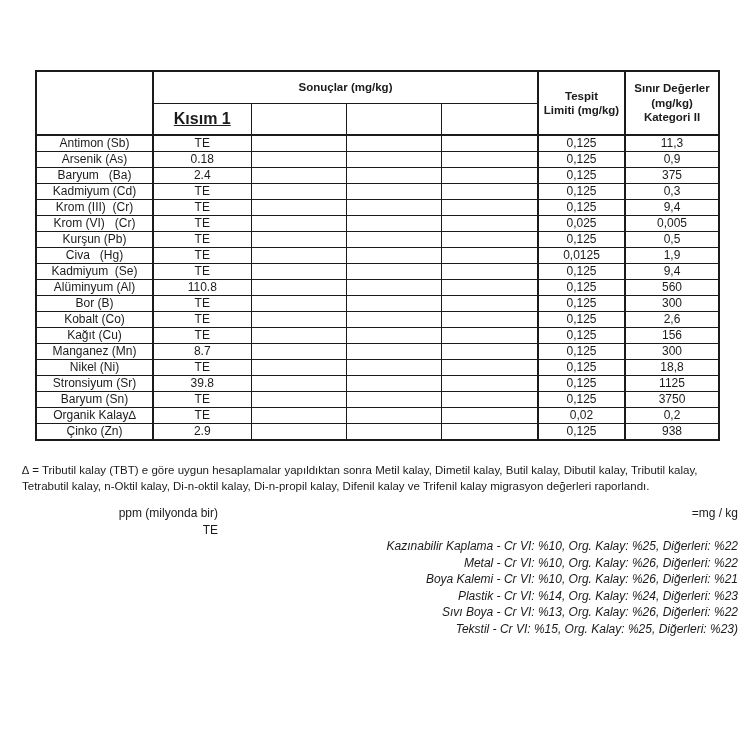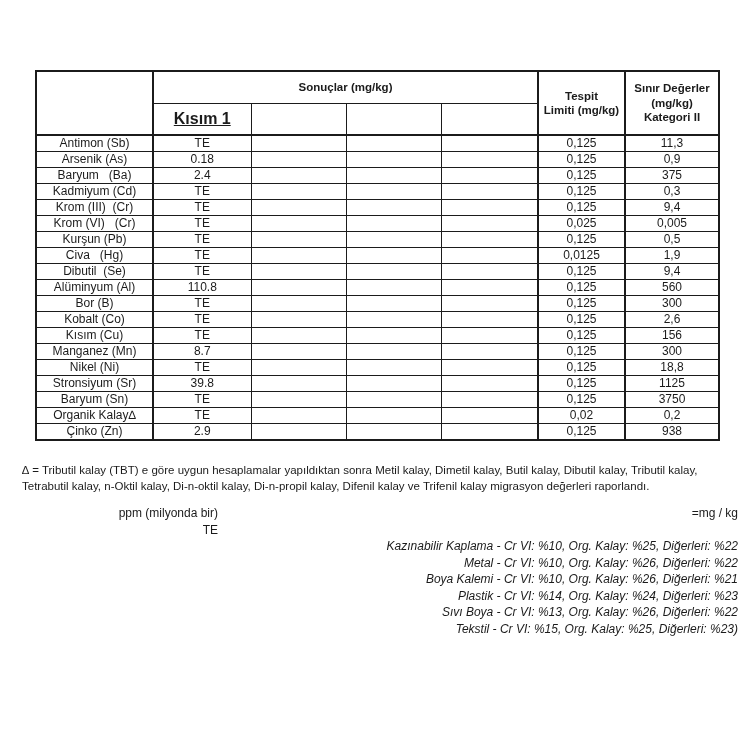--- a/index.html
+++ b/index.html
@@ -148,21 +148,21 @@
       <tr>
           <td class="name b2r">Civa   (Hg)</td>
           <td>TE</td>
           <td></td>
           <td></td>
           <td class="b2r"></td>
           <td class="b2r">0,0125</td>
           <td>1,9</td>
         </tr>
       <tr>
-          <td class="name b2r">Dibutil  (Se)</td>
+          <td class="name b2r">Kadmiyum  (Se)</td>
           <td>TE</td>
           <td></td>
           <td></td>
           <td class="b2r"></td>
           <td class="b2r">0,125</td>
           <td>9,4</td>
         </tr>
       <tr>
           <td class="name b2r">Alüminyum (Al)</td>
           <td>110.8</td>
@@ -184,21 +184,21 @@
       <tr>
           <td class="name b2r">Kobalt (Co)</td>
           <td>TE</td>
           <td></td>
           <td></td>
           <td class="b2r"></td>
           <td class="b2r">0,125</td>
           <td>2,6</td>
         </tr>
       <tr>
-          <td class="name b2r">Kısım (Cu)</td>
+          <td class="name b2r">Kağıt (Cu)</td>
           <td>TE</td>
           <td></td>
           <td></td>
           <td class="b2r"></td>
           <td class="b2r">0,125</td>
           <td>156</td>
         </tr>
       <tr>
           <td class="name b2r">Manganez (Mn)</td>
           <td>8.7</td>

